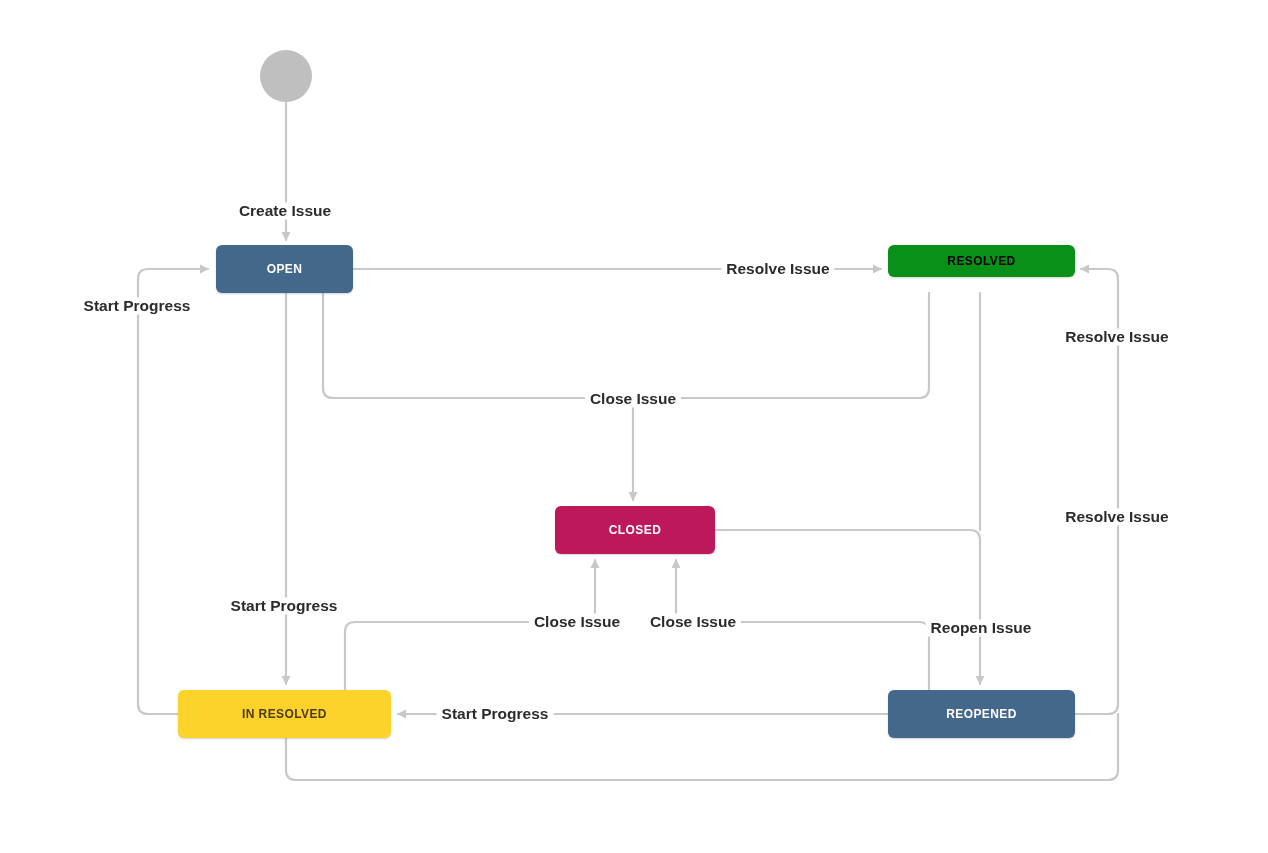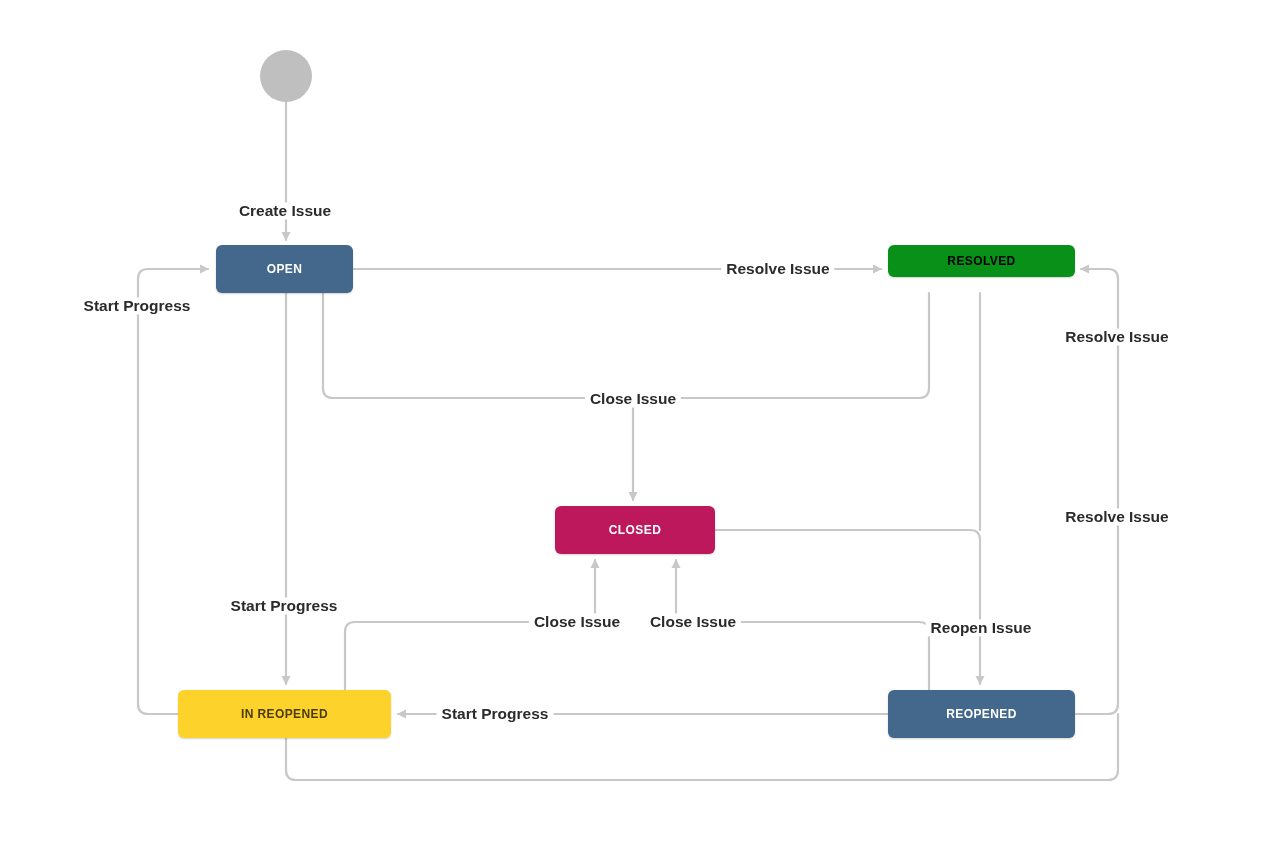--- a/index.html
+++ b/index.html
@@ -109,21 +109,21 @@
 
   <div class="node" style="left:888px; top:245px; width:187px; height:32px; background:#089019; color:#000000;">
     <span class="node-label">RESOLVED</span>
   </div>
 
   <div class="node" style="left:555px; top:506px; width:160px; height:48px; background:#be185d; color:#ffffff;">
     <span class="node-label">CLOSED</span>
   </div>
 
   <div class="node" style="left:178px; top:690px; width:213px; height:48px; background:#fdd32b; color:#4a3b09;">
-    <span class="node-label">IN REOPENED</span>
+    <span class="node-label">IN RESOLVED</span>
   </div>
 
   <div class="node" style="left:888px; top:690px; width:187px; height:48px; background:#44678c; color:#ffffff;">
     <span class="node-label">REOPENED</span>
   </div>
 
   <div class="edge-label" style="left:285px; top:211px;text-align:center;">Create Issue</div>
 
   <div class="edge-label" style="left:778px; top:269px;">Resolve Issue</div>
 

